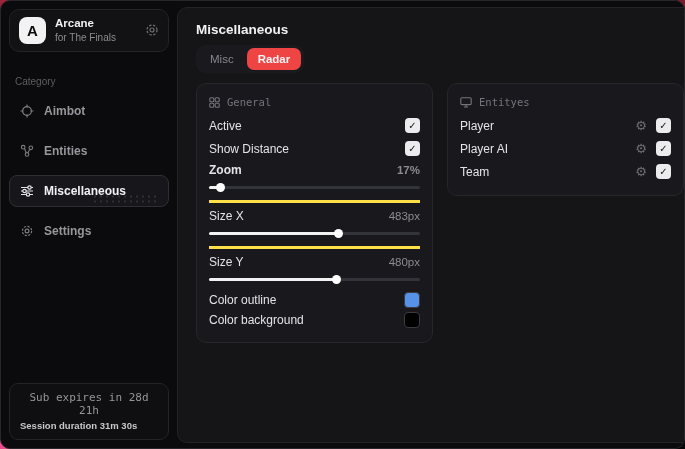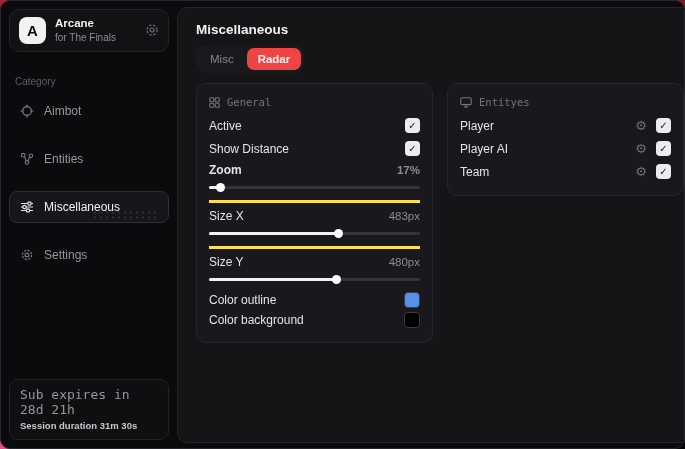--- a/index.html
+++ b/index.html
@@ -33,21 +33,21 @@
     color:#0b0b0d;font-weight:bold;font-size:15px;
     display:flex;align-items:center;justify-content:center;flex:0 0 auto;
   }
   .logo-text{flex:1;min-width:0;line-height:1.2;}
   .logo-title{font-size:11.5px;font-weight:bold;color:#f0f0f2;}
   .logo-sub{font-size:10px;color:#8b8b91;margin-top:1px;}
   .logo-gear{color:#6d6d74;font-size:14px;line-height:1;cursor:pointer;}
 
   .category-label{font-size:10px;color:#5d5d64;margin:24px 6px 8px 6px;}
 
-  .nav{display:flex;flex-direction:column;gap:16px;}
+  .nav{display:flex;flex-direction:column;gap:8px;font-weight:bold;}
   .nav-item{
     display:flex;align-items:center;gap:10px;height:30px;padding:0 9px;
     border-radius:8px;color:#96969c;font-size:12px;cursor:pointer;position:relative;
     border:1px solid transparent;
   }
   .nav-item .nicon{width:15px;text-align:center;color:#7b7b82;display:inline-flex;justify-content:center;}
   .nav-item.selected{
     background:#17171b;border-color:#2e2e34;color:#f2f2f4;
   }
   .nav-item.selected .nicon{color:#e6e6ea;}
@@ -55,21 +55,21 @@
     position:absolute;right:10px;bottom:3px;width:66px;height:9px;opacity:.55;
     background:radial-gradient(circle,#44444c 1px,transparent 1.2px);
     background-size:6px 5px;
   }
 
   .sidebar-spacer{flex:1;}
   .sub-card{
     border:1px solid #232328;border-radius:9px;background:#0f0f11;
     padding:7px 10px 8px 10px;
   }
-  .sub-line1{font-family:"DejaVu Sans Mono","Liberation Mono",monospace;font-size:13px;color:#95959b;}
+  .sub-line1{font-family:"DejaVu Sans Mono","Liberation Mono",monospace;font-size:11px;color:#95959b;text-align:center;}
   .sub-line2{font-size:9.5px;color:#c8c8cc;font-weight:bold;margin-top:3px;}
 
   
   .main{
     flex:1;margin:6px 5px 5px 0;background:#151518;
     border:1px solid #242428;border-radius:10px;
     padding:14px 18px;box-sizing:border-box;position:relative;
   }
   .page-title{font-size:13.5px;font-weight:bold;color:#f2f2f4;}
   .tabs{display:inline-flex;gap:2px;margin-top:8px;background:#1a1a1e;border-radius:9px;padding:3px;}

